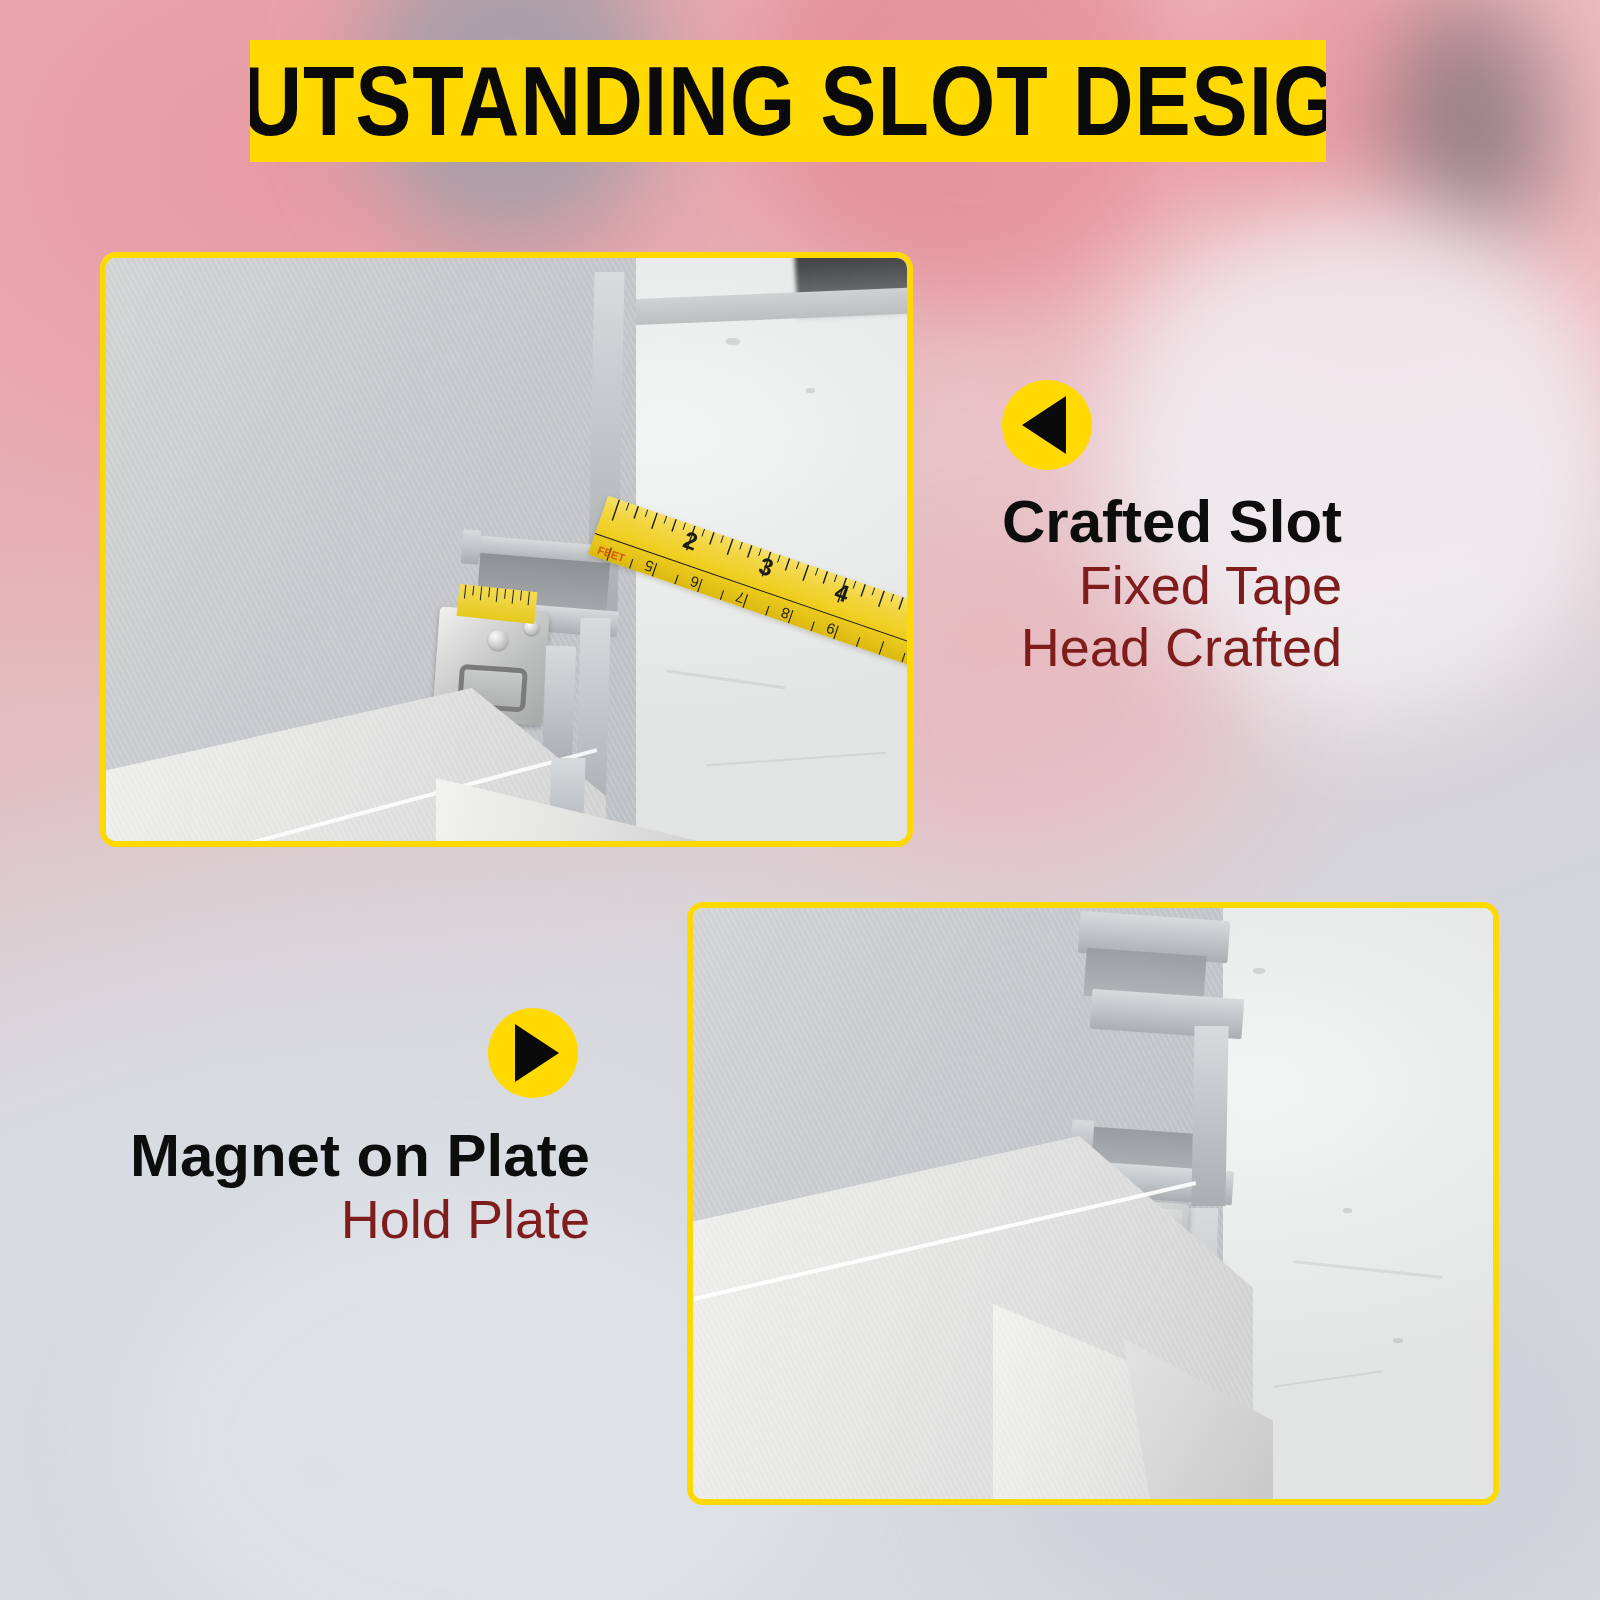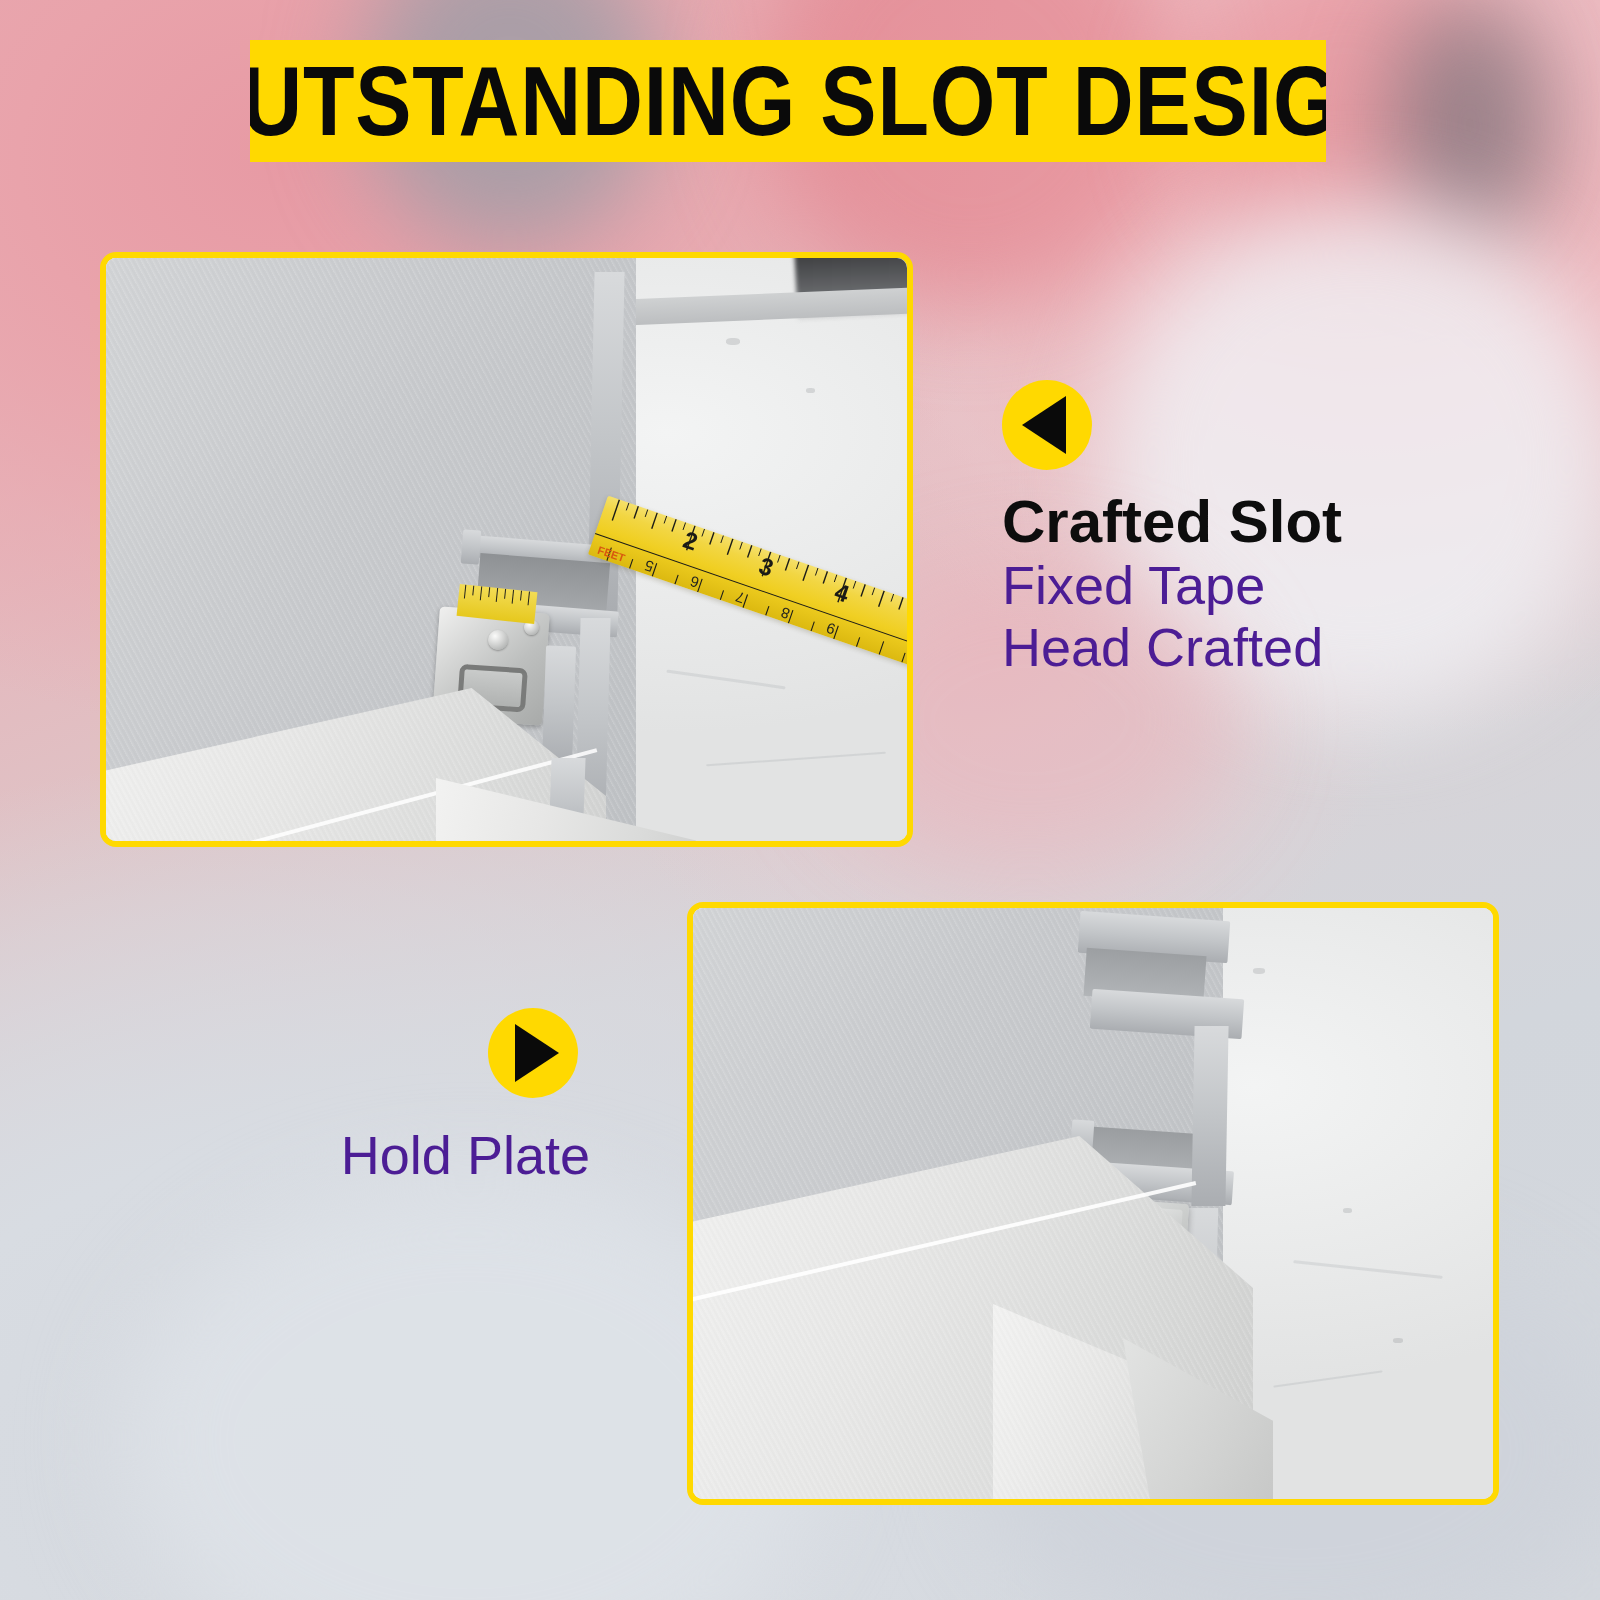--- a/index.html
+++ b/index.html
@@ -220,28 +220,28 @@
   .callout-head {
     font-size: 60px;
     font-weight: bold;
     color: #0d0d0d;
     line-height: 1.06;
     white-space: nowrap;
   }
   .callout-line {
     font-size: 54px;
     font-weight: normal;
-    color: #4c1d95;
+    color: #7f1d1d;
     line-height: 1.16;
     white-space: nowrap;
   }
 
   #callout-top { left: 1002px; top: 380px; }
   #callout-top .badge { left: 0; top: 0; }
-  #callout-top .callout-body { position: absolute; left: 0; top: 110px; text-align: left; }
+  #callout-top .callout-body { position: absolute; left: 0; top: 110px; text-align: right; }
 
   #callout-bottom { left: 60px; top: 1008px; width: 530px; }
   #callout-bottom .badge { left: 428px; top: 0; }
   #callout-bottom .callout-body { position: absolute; right: 0; top: 116px; text-align: right; }
 </style>
 </head>
 <body>
 
 <div id="poster">
 
@@ -463,17 +463,18 @@
       <div class="callout-line">Fixed Tape</div>
       <div class="callout-line">Head Crafted</div>
     </div>
   </div>
 
   <div id="callout-bottom" class="callout">
     <div class="badge">
       <div class="tri tri-right"></div>
     </div>
     <div class="callout-body">
+      <div class="callout-head">Magnet on Plate</div>
       <div class="callout-line">Hold Plate</div>
     </div>
   </div>
 
 </div>
 
 </body></html>

